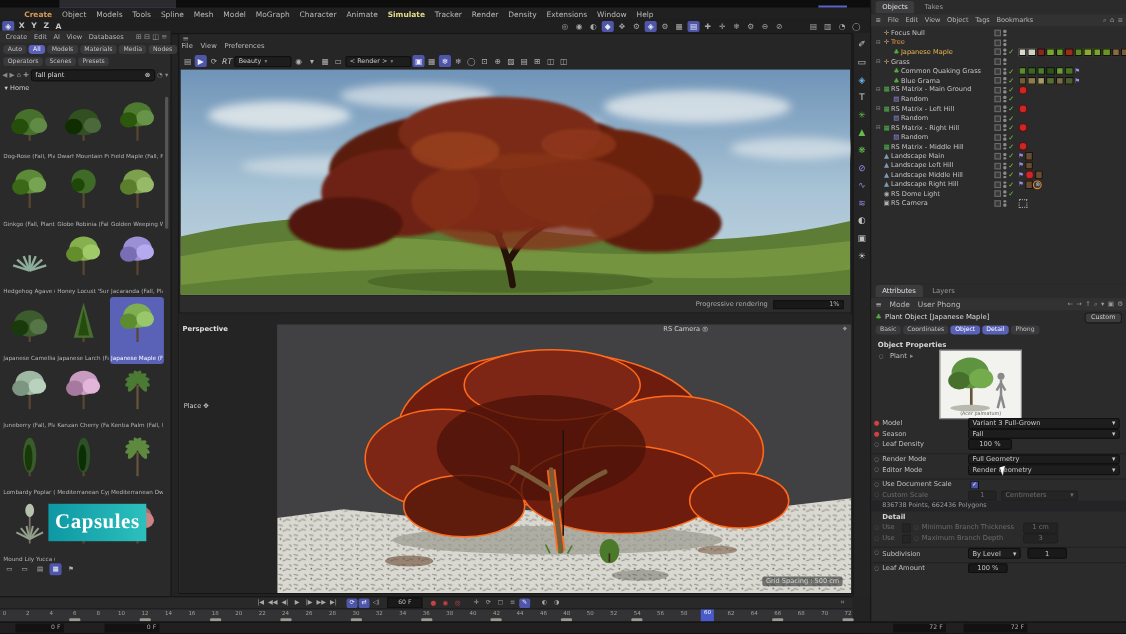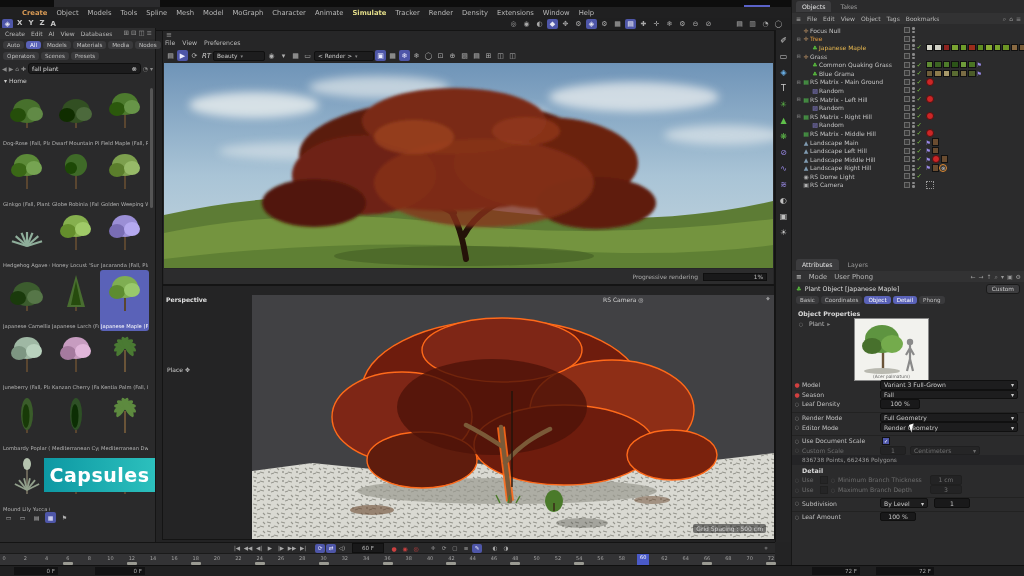--- a/index.html
+++ b/index.html
@@ -113,22 +113,22 @@
   .tl-btn.act{background:#4e56a8;color:#eef;}
   .tl-btn.red{color:#cc4040;font-size:6px;}
   .frame-field{background:#19191a;border:1px solid #0f0f0f;color:#bbb;font-size:5.6px;width:30px;height:8px;display:flex;align-items:center;justify-content:center;margin:0 4px;}
   .ruler{left:0;top:553px;width:775px;height:12px;background:#333335;border-top:1px solid #1a1a1a;}
   .tick-lb{position:absolute;top:1px;font-size:5px;color:#a0a0a0;transform:translateX(-50%);}
   .tick-mk{position:absolute;top:8px;width:10px;height:3px;border-radius:1px;background:#9a9a92;transform:translateX(-50%);}
   .playhead{position:absolute;top:0;width:12px;height:12px;background:#4a5ac8;transform:translateX(-50%);display:flex;align-items:flex-start;justify-content:center;color:#fff;font-size:5px;}
   .tl-fields{left:0;top:565px;width:1024px;height:11px;background:#202021;border-top:1px solid #101010;}
   .f-box{position:absolute;top:1px;height:8px;background:#121213;color:#aaa;font-size:5.6px;display:flex;align-items:center;justify-content:flex-end;padding-right:3px;box-sizing:border-box;}
   
-  .badge{left:44px;top:458px;width:111px;height:34px;display:flex;align-items:center;justify-content:center;
-         color:#fff;font-weight:bold;font-size:19px;letter-spacing:.5px;}
+  .badge{left:44px;top:458px;width:89px;height:34px;display:flex;align-items:center;justify-content:center;
+         color:#fff;font-weight:bold;font-size:19px;letter-spacing:.5px;font-family:Liberation Serif, serif;}
   .ptitle{left:37px;top:504px;width:295px;height:34px;background:#fff;display:flex;align-items:center;justify-content:center;
           color:#111;font-weight:bold;font-size:18px;white-space:nowrap;}
 </style>
 </head>
 <body>
 
 <div id="app">
 
   <div class="r titlebar">
     <div class="r title-tab"></div>

